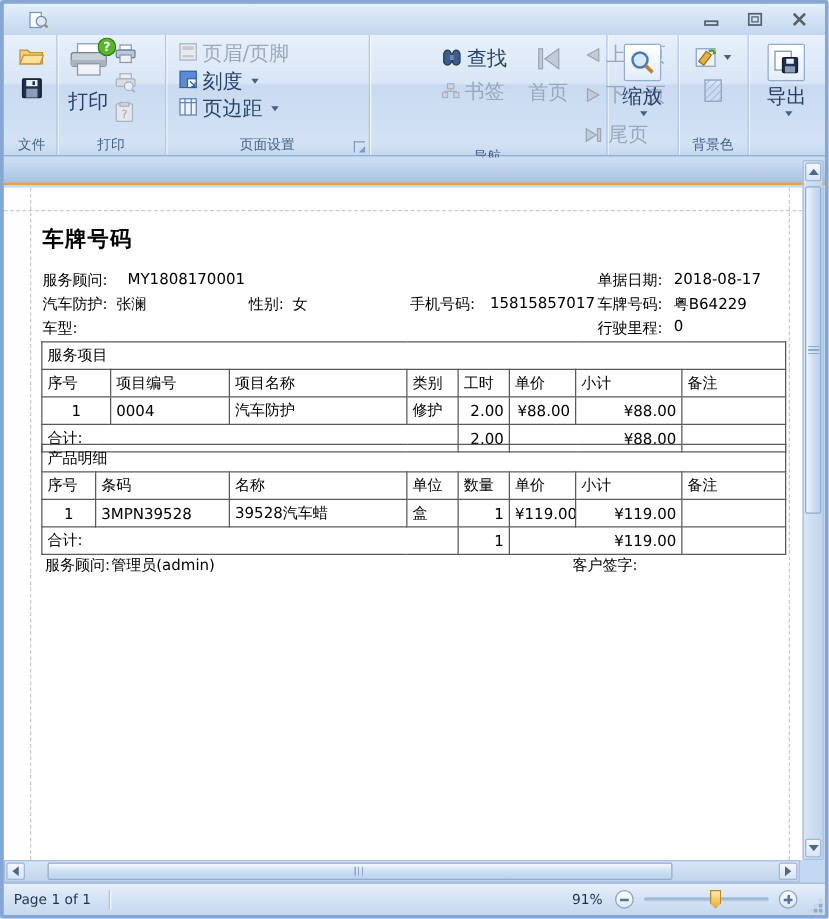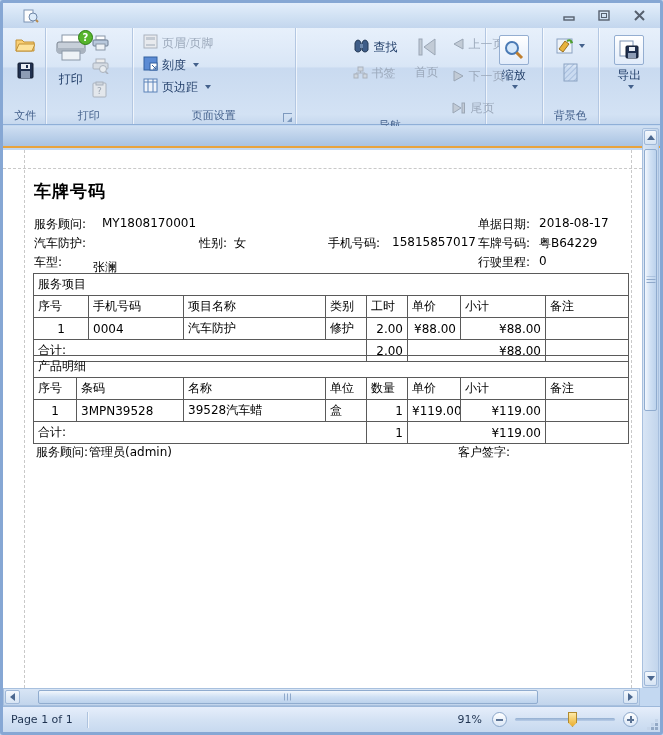--- a/index.html
+++ b/index.html
@@ -14,21 +14,21 @@
   .winctl { position:absolute; right:14px; top:4px; display:flex; gap:22px; }
   .winctl span { width:13px; height:13px; display:inline-block; cursor:default; }
 
   
   .ribbon { position:absolute; top:28px; left:3px; right:3px; height:97px;
     background:linear-gradient(#e7f0fb, #d9e6f6 40%, #c9daf0 42%, #d3e2f4 90%, #c6d8ee);
     border-bottom:1px solid #8fafd7; display:flex; align-items:stretch; padding-left:3px; }
   .rgroup { display:flex; flex-direction:column; border-right:1px solid #b3c7e2; box-shadow:1px 0 0 rgba(255,255,255,.65); padding-top:4px; }
   .rg-body { flex:1; display:flex; }
   .rcaption { height:16px; text-align:center; font-size:11px; color:#44618c; position:relative; white-space:nowrap; }
-  .rlbl { font-size:12px; color:#24406b; white-space:nowrap;font-family:Liberation Serif, serif; }
+  .rlbl { font-size:16px; color:#24406b; white-space:nowrap; }
   .dis  { color:#9ba8ba !important; }
   .dis .rlbl { color:#9ba8ba; }
   .dd { display:inline-block; width:0; height:0; border-left:3px solid transparent; border-right:3px solid transparent; border-top:4px solid #44618c; margin-left:3px; vertical-align:middle; }
   .bigbtn { display:flex; flex-direction:column; align-items:center; justify-content:flex-start; cursor:default; padding:0 4px; }
   .bigbtn .rlbl { margin-top:2px; }
   .smallrow { display:flex; align-items:center; height:22px; gap:4px; padding:0 5px; cursor:default; white-space:nowrap; }
   .stack { display:flex; flex-direction:column; justify-content:flex-start; }
   .iconbox { width:30px; height:30px; border:1px solid #94aed1; border-radius:2px;
     background:linear-gradient(#ffffff,#e2ecfa); display:flex; align-items:center; justify-content:center; }
   .launcher { position:absolute; right:3px; bottom:2px; width:9px; height:9px; border-left:1px solid #7d99be; border-top:1px solid #7d99be; }
@@ -332,21 +332,21 @@
 
     <div class="doc">
       <div class="abs doc-title" style="left:31px; top:30px;">车牌号码</div>
 
       <span class="abs" style="left:31px;  top:66px;">服务顾问:</span>
       <span class="abs" style="left:99px;  top:66px;">MY1808170001</span>
       <span class="abs" style="left:475px; top:66px;">单据日期:</span>
       <span class="abs" style="left:536px; top:66px;">2018-08-17</span>
 
       <span class="abs" style="left:31px;  top:85px;">汽车防护:</span>
-      <span class="abs" style="left:90px;  top:85px;margin-top:24px;">张澜</span>
+      <span class="abs" style="left:90px;  top:85px;">张澜</span>
       <span class="abs" style="left:196px; top:85px;">性别:</span>
       <span class="abs" style="left:231px; top:85px;">女</span>
       <span class="abs" style="left:325px; top:85px;">手机号码:</span>
       <span class="abs" style="left:389px; top:85px;">15815857017</span>
       <span class="abs" style="left:475px; top:85px;">车牌号码:</span>
       <span class="abs" style="left:536px; top:85px;">粤B64229</span>
 
       <span class="abs" style="left:31px;  top:104px;">车型:</span>
       <span class="abs" style="left:475px; top:104px;">行驶里程:</span>
       <span class="abs" style="left:536px; top:104px;">0</span>
@@ -361,21 +361,21 @@
             <col style="width:53px">
             <col style="width:85px">
             <col style="width:83px">
           </colgroup>
         <tbody>
             <tr>
               <td colspan="8">服务项目</td>
             </tr>
         <tr>
           <td>序号</td>
-          <td>手机号码</td>
+          <td>项目编号</td>
           <td>项目名称</td>
           <td>类别</td>
           <td>工时</td>
           <td>单价</td>
           <td>小计</td>
           <td>备注</td>
         </tr>
         <tr>
           <td class="ctr">1</td>
           <td>0004</td>

